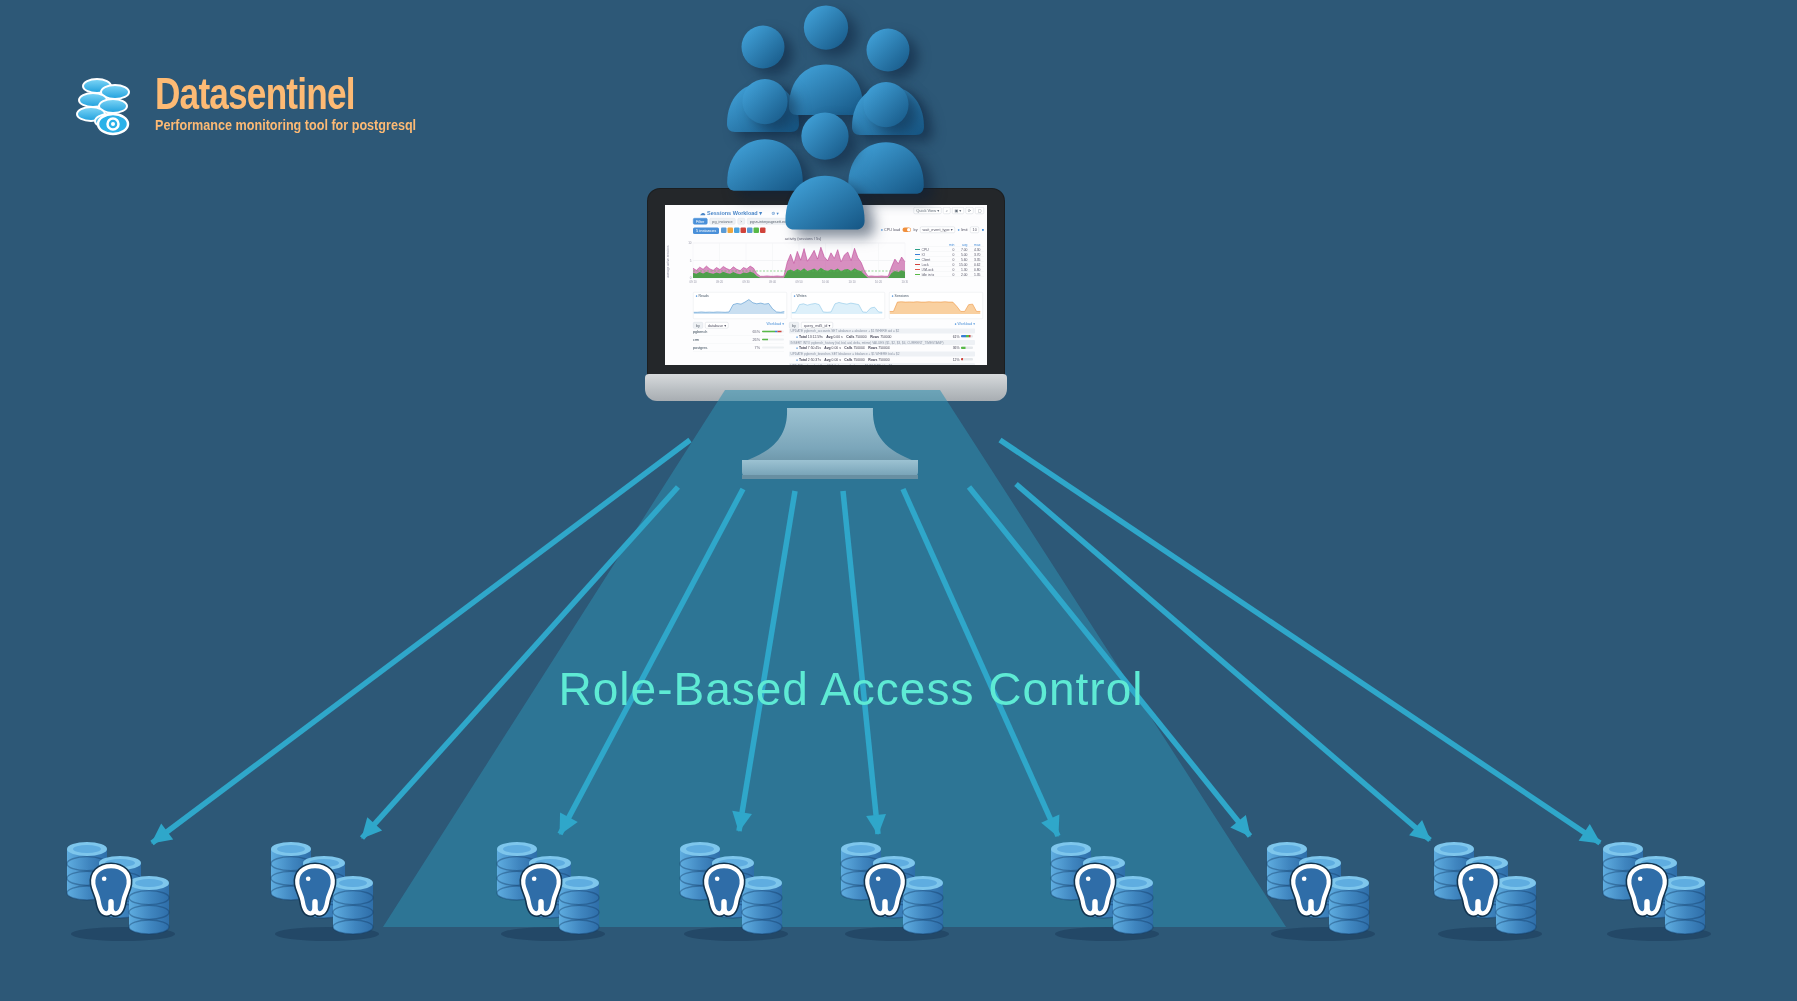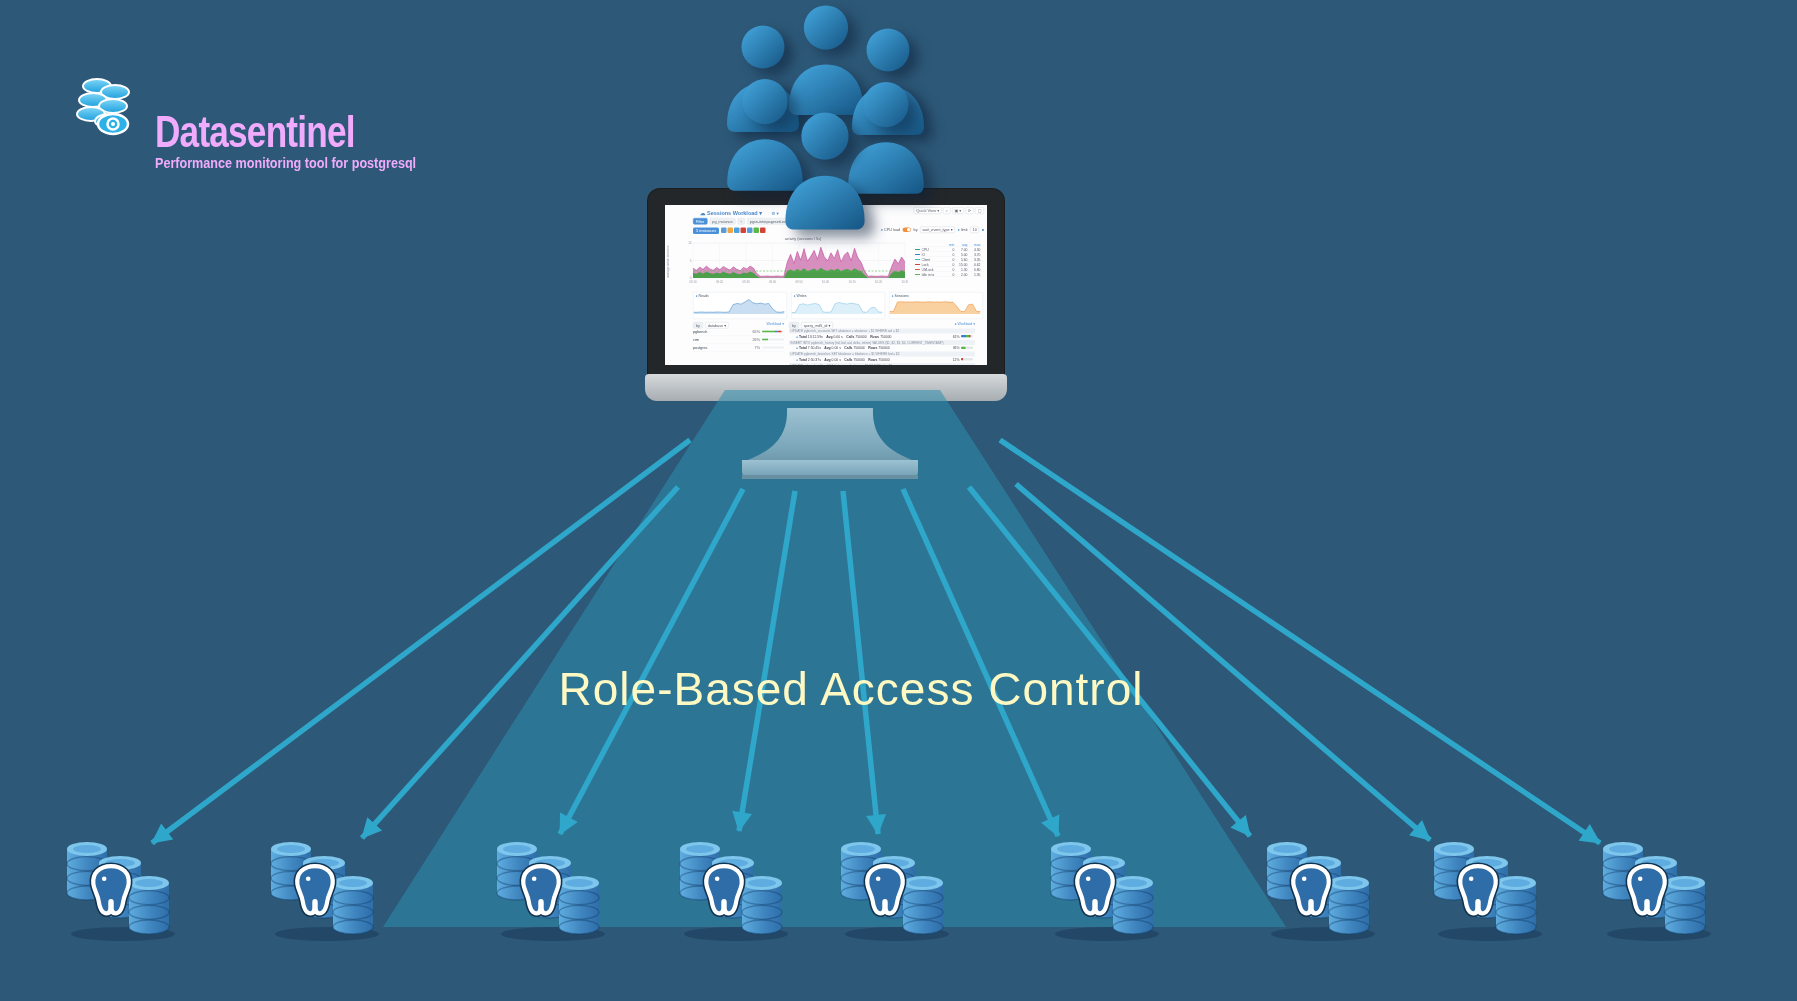--- a/index.html
+++ b/index.html
@@ -2,29 +2,29 @@
 <html><head>
 <meta charset="utf-8">
 <style>
   html,body{margin:0;padding:0;background:#1d3d55;}
   .stage{position:relative;width:1797px;height:1001px;overflow:hidden;
          background:#2D5877;font-family:"Liberation Sans",sans-serif;}
 
   
   .logo{position:absolute;left:75px;top:74px;display:flex;align-items:flex-start;z-index:6;}
   .logo-icon{width:62px;height:68px;}
-  .logo-text{margin-left:18px;color:#f0abfc;margin-top:38px;}
+  .logo-text{margin-left:18px;color:#fdba74;}
   .logo-title{font-size:44px;font-weight:bold;letter-spacing:-1px;line-height:40px;
               transform:scaleX(.80);transform-origin:0 0;white-space:nowrap;}
   .logo-tagline{font-size:14px;font-weight:bold;margin-top:3px;
               transform:scaleX(.90);transform-origin:0 0;white-space:nowrap;}
 
   
   .caption{position:absolute;left:851px;top:662px;transform:translateX(-50%);
-           color:#fef9c3;font-size:46px;letter-spacing:1px;white-space:nowrap;z-index:5;}
+           color:#5eead4;font-size:46px;letter-spacing:1px;white-space:nowrap;z-index:5;}
 
   
   svg.layer{position:absolute;left:0;top:0;width:1797px;height:1001px;}
   #back-layer{z-index:1;}
   #beam-layer{z-index:3;}
   #users-layer{z-index:4;}
 
   
   .monitor-bezel{position:absolute;left:648px;top:189px;width:356px;height:190px;
                  background:#24272a;border-radius:12px 12px 0 0;z-index:2;

